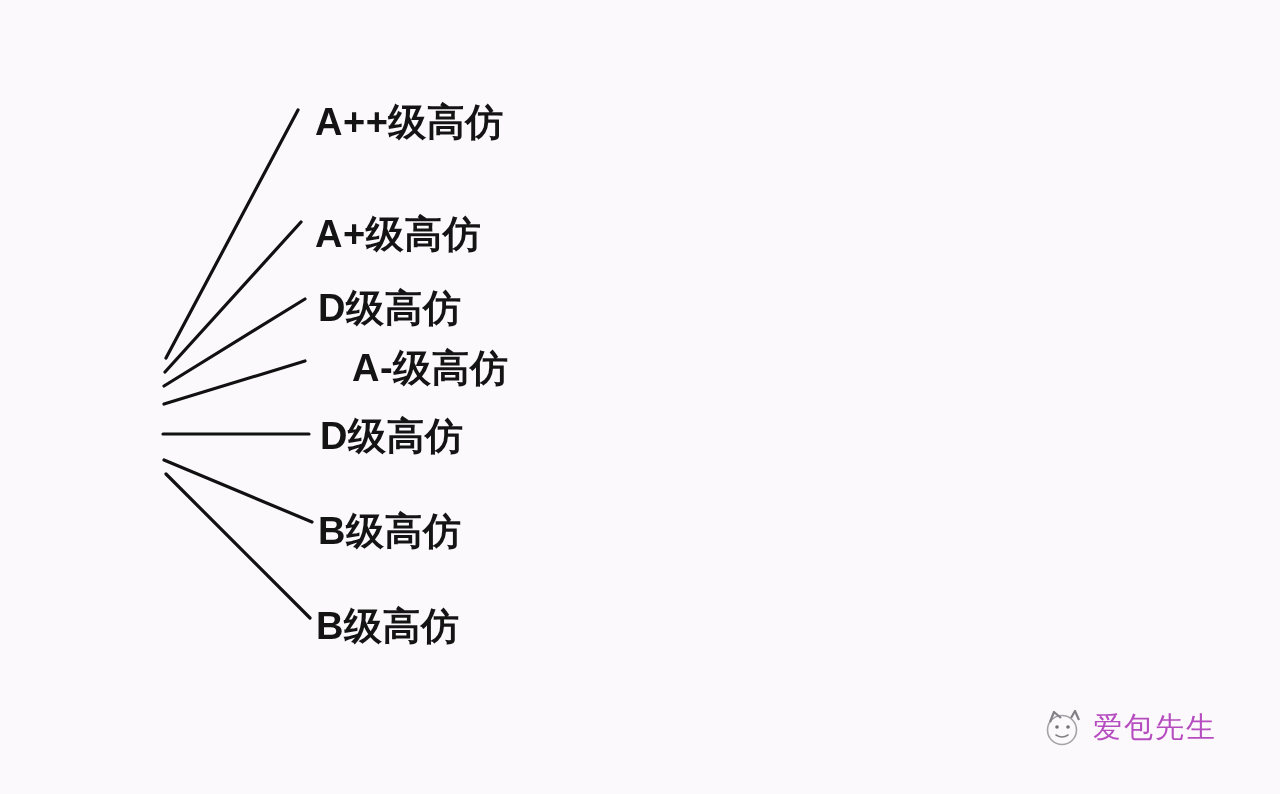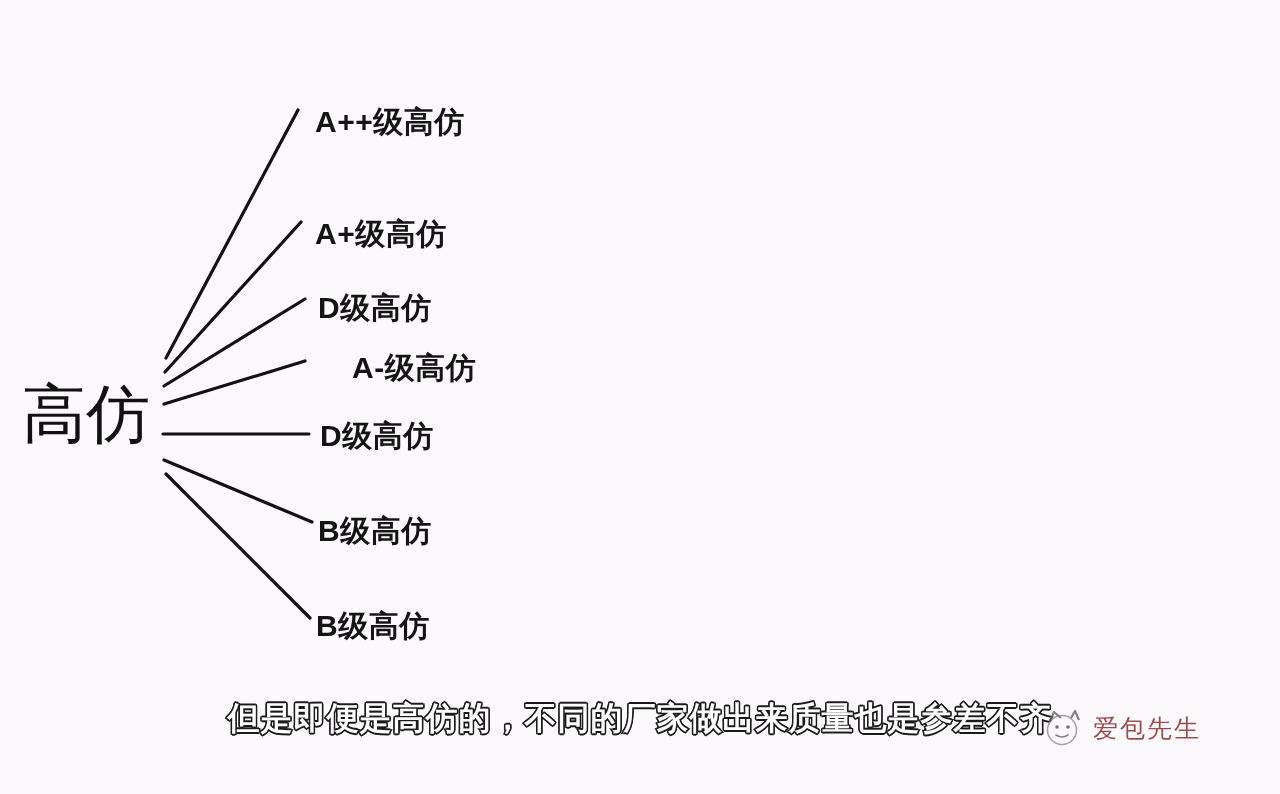--- a/index.html
+++ b/index.html
@@ -34,21 +34,21 @@
     top: 378px;
     font-size: 64px;
     font-weight: 400;
     color: #111111;
     letter-spacing: 0px;
     line-height: 72px;
     white-space: nowrap;
   }
   .branch-label {
     position: absolute;
-    font-size: 30px;
+    font-size: 38px;
     font-weight: 700;
     color: #141414;
     white-space: nowrap;
     line-height: 34px;
     letter-spacing: 0.5px;
   }
   .subtitle {
     position: absolute;
     left: 0;
     top: 697px;
@@ -76,23 +76,23 @@
     gap: 9px;
     opacity: 0.78;
   }
   .watermark-logo {
     width: 46px;
     height: 46px;
     position: relative;
     flex: 0 0 auto;
   }
   .watermark-text {
-    font-size: 25px;
+    font-size: 29px;
     font-weight: 400;
-    color: #7f1d1d;
+    color: #a21caf;
     letter-spacing: 2px;
     white-space: nowrap;
     font-family: "DejaVu Sans", "Liberation Sans", sans-serif;
   }
 </style>
 </head>
 <body>
 
 <div id="stage" style="background: rgb(251, 249, 251);">
 
@@ -101,33 +101,31 @@
         <line x1="166" y1="358" x2="298" y2="110"></line>
         <line x1="165" y1="372" x2="301" y2="222"></line>
         <line x1="164" y1="386" x2="305" y2="299"></line>
         <line x1="164" y1="404" x2="305" y2="361"></line>
         <line x1="163" y1="434" x2="309" y2="434"></line>
         <line x1="164" y1="460" x2="312" y2="522"></line>
         <line x1="166" y1="474" x2="310" y2="618"></line>
       </g>
   </svg>
 
-  <div class="root-node">高仿</div>
 
   <div id="branch-labels">
       <div class="branch-label" style="left: 315px; top: 105px;">A++级高仿</div>
       <div class="branch-label" style="left: 315px; top: 217px;">A+级高仿</div>
       <div class="branch-label" style="left: 318px; top: 291px;">D级高仿</div>
       <div class="branch-label" style="left: 316px; top: 351px; margin-left: 36px;">A-级高仿</div>
       <div class="branch-label" style="left: 320px; top: 419px;">D级高仿</div>
       <div class="branch-label" style="left: 318px; top: 514px;">B级高仿</div>
       <div class="branch-label" style="left: 316px; top: 609px;">B级高仿</div>
     </div>
 
-  <div class="subtitle">但是即便是高仿的，不同的厂家做出来质量也是参差不齐</div>
 
   <div class="watermark">
     <div class="watermark-logo">
       <svg viewBox="0 0 46 46" width="46" height="46" xmlns="http://www.w3.org/2000/svg">
         <circle cx="24" cy="25" r="14.5" fill="none" stroke="#8b8b92" stroke-width="1.6"></circle>
         <path d="M12 17 L16 7 L23 13" fill="none" stroke="#5f5f66" stroke-width="2.2" stroke-linejoin="round"></path>
         <path d="M33 13 L37 6 L41 15" fill="none" stroke="#5f5f66" stroke-width="2.2" stroke-linejoin="round"></path>
         <circle cx="19" cy="22" r="1.8" fill="#4a4a50"></circle>
         <circle cx="30" cy="22" r="1.8" fill="#4a4a50"></circle>
         <path d="M18 30 Q24 34 30 30" fill="none" stroke="#5f5f66" stroke-width="1.6" stroke-linecap="round"></path>

